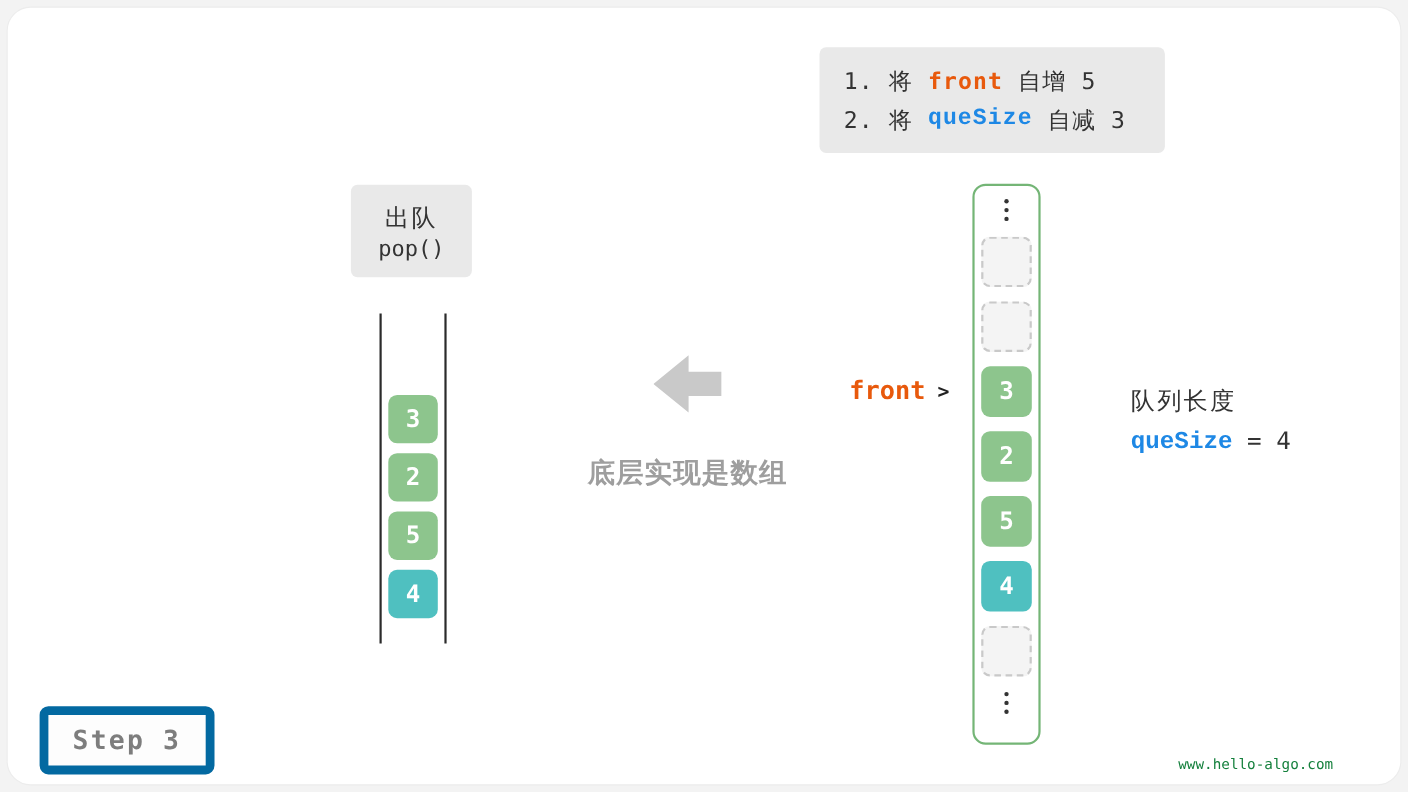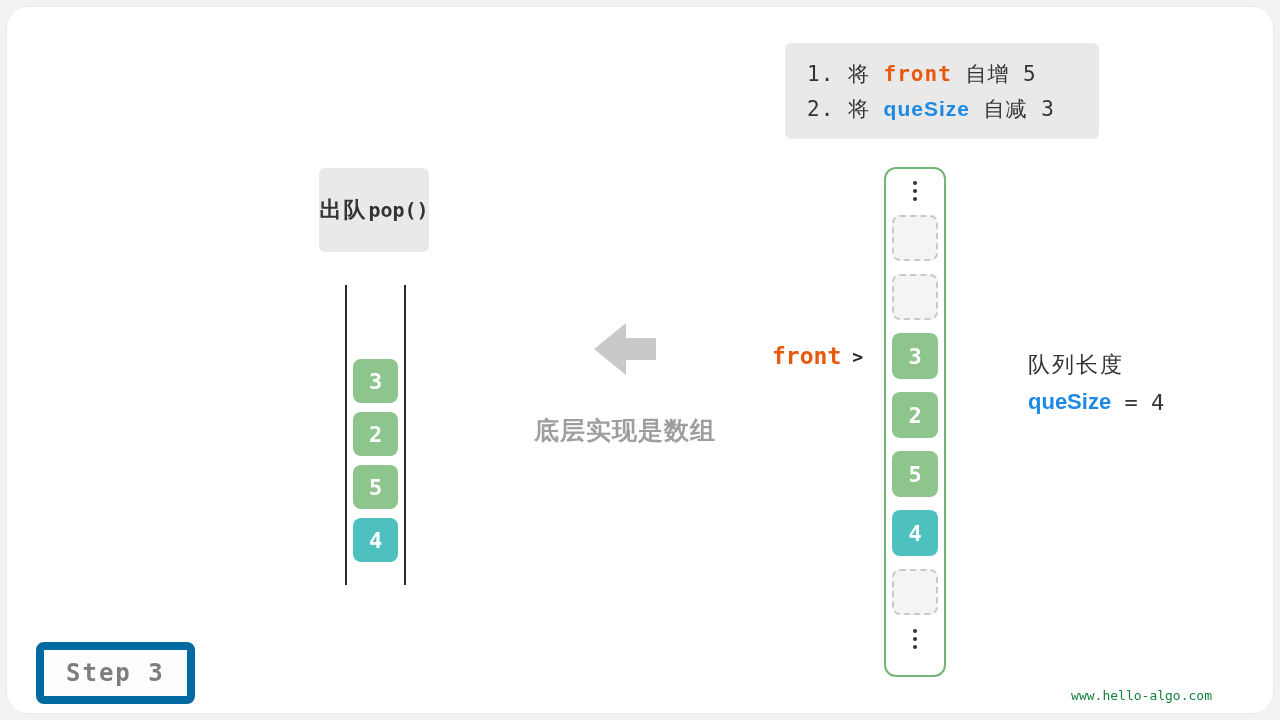--- a/index.html
+++ b/index.html
@@ -14,42 +14,42 @@
     position: absolute;
     inset: 6px;
     background: #ffffff;
     border: 1px solid #ececec;
     border-radius: 22px;
   }
   .abs { position: absolute; }
 
   
   .instr-box {
-    left: 785px; top: 43px; width: 314px; height: 96px;
+    left: 745px; top: 43px; width: 314px; height: 96px;
     background: var(--box-gray, #e9e9e9);
     border-radius: 6px;
     padding: 13px 22px;
     color: #333;
   }
   .instr-line {
     display: flex; align-items: center;
     height: 35px; font-size: 21px; letter-spacing: 1px;
     font-family: "DejaVu Sans Mono", "Liberation Sans", sans-serif;
   }
   .instr-line span { white-space: pre; }
   .code-orange { font-family: "DejaVu Sans Mono", "Liberation Mono", monospace; font-weight: bold; color: var(--accent-orange, #e8590c); }
-  .code-blue   { font-family: Liberation Sans, sans-serif; font-weight: bold; color: var(--accent-blue, #1e88e5); }
+  .code-blue   { font-family: Liberation Mono, monospace; font-weight: bold; color: var(--accent-blue, #1e88e5); }
 
   
   .op-box {
     left: 319px; top: 168px; width: 110px; height: 84px;
     background: var(--box-gray, #e9e9e9);
     border-radius: 6px;
-    display: flex; flex-direction: row; justify-content: center; align-items: center;
-    gap: 1px; color: #333; font-weight: bold;
+    display: flex; flex-direction: column; justify-content: center; align-items: center;
+    gap: 1px; color: #333;
   }
   .op-title { font-size: 22px; letter-spacing: 2px; }
   .op-code  { font-family: "DejaVu Sans Mono", "Liberation Mono", monospace; font-size: 20px; }
 
   
   .queue-rails {
     left: 345px; top: 285px; width: 61px; height: 300px;
     border-left: 2px solid #2b2b2b;
     border-right: 2px solid #2b2b2b;
   }

